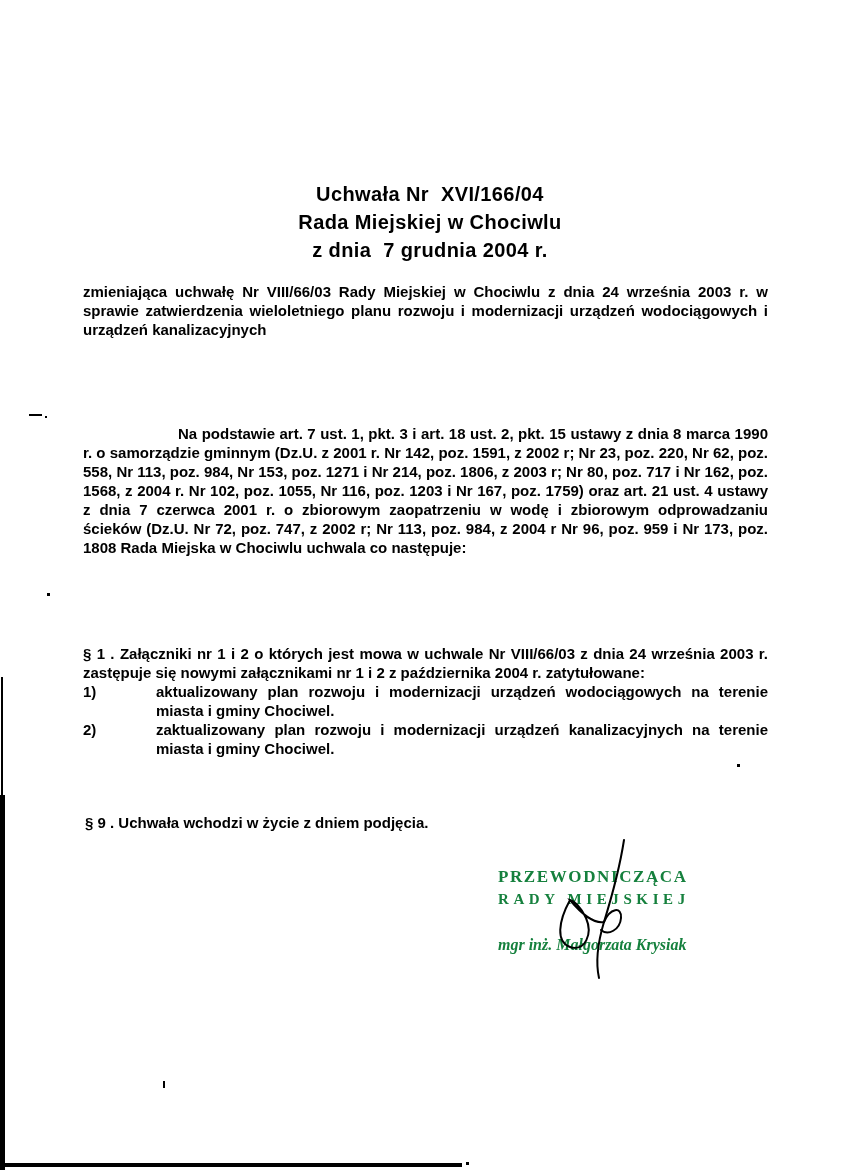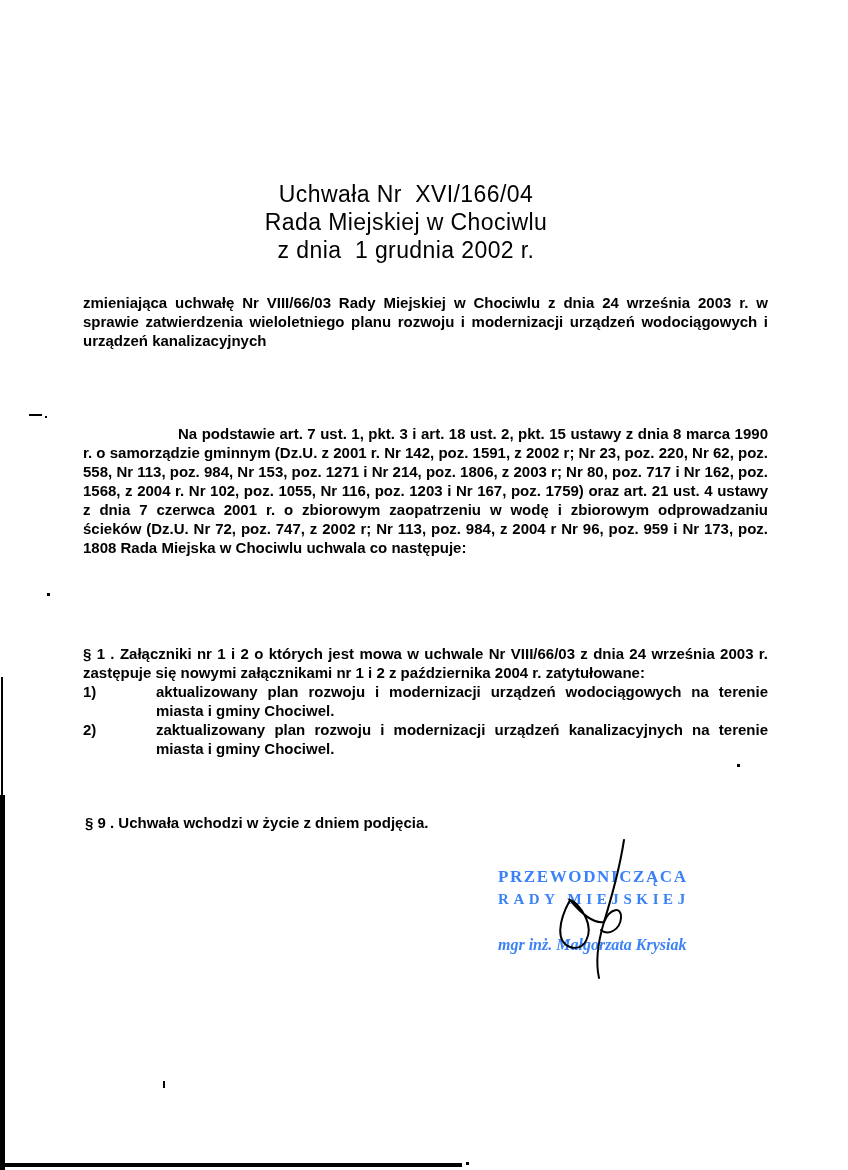--- a/index.html
+++ b/index.html
@@ -11,56 +11,57 @@
     position: relative;
     overflow: hidden;
   }
   .page { position: absolute; inset: 0; background: #fff; }
 
   
   .title-block {
     position: absolute;
     top: 180px; left: 0; width: 812px;
     text-align: center;
-    font-weight: normal;
-    font-size: 23px;
+    font-weight: bold;
+    font-size: 20px;
     line-height: 28px;
     letter-spacing: 0.4px;
+    padding-left: 24px;
   }
   .title-block div { white-space: pre-wrap; }
 
   
   .doc-par {
     position: absolute;
     left: 83px; width: 685px;
     font-weight: bold;
     font-size: 15px;
     line-height: 19px;
     text-align: justify;
   }
-  .subject { top: 293px; }
+  .subject { top: 282px; }
   .legal { top: 424px; }
   .legal .indent { text-indent: 95px; }
   .section1 { top: 644px; }
   .list { margin-top: 0; }
   .list-item { display: flex; }
   .list-item .marker { width: 26px; flex: 0 0 26px; }
   .list-item .item-text { flex: 1; text-align: justify; margin-left: 47px; }
   .section2 {
     position: absolute;
     left: 85px; top: 813px; width: 600px;
     font-weight: bold; font-size: 15px; line-height: 19px;
   }
 
   
   .sig-block {
     position: absolute;
     left: 498px; top: 866px; width: 220px;
     font-family: "Liberation Serif", serif;
-    color: #3b82f6;
+    color: #15803d;
   }
   .sig-role-1 {
     font-weight: bold; font-size: 17px; letter-spacing: 1.6px;
     line-height: 22px; white-space: nowrap;
   }
   .sig-role-2 {
     font-weight: bold; font-size: 15px; letter-spacing: 4.6px;
     line-height: 20px; margin-top: 1px; white-space: nowrap;
   }
   .sig-name {
@@ -87,21 +88,21 @@
   .dot-terenie     { left: 737px; top: 764px;  width: 3px;  height: 3px; }
 </style>
 </head>
 <body>
 
 <div class="page">
 
   <div class="title-block">
     <div>Uchwała Nr  XVI/166/04</div>
     <div>Rada Miejskiej w Chociwlu</div>
-    <div>z dnia  1 grudnia 2002 r.</div>
+    <div>z dnia  7 grudnia 2004 r.</div>
   </div>
 
   <div class="doc-par subject">zmieniająca uchwałę Nr VIII/66/03 Rady Miejskiej w Chociwlu z dnia 24 września 2003 r. w sprawie zatwierdzenia wieloletniego planu rozwoju i modernizacji urządzeń wodociągowych i urządzeń kanalizacyjnych</div>
 
   <div class="doc-par legal">
     <div class="indent">Na podstawie art. 7 ust. 1, pkt. 3 i art. 18 ust. 2, pkt. 15 ustawy z dnia 8 marca 1990 r. o samorządzie gminnym (Dz.U. z 2001 r. Nr 142, poz. 1591, z 2002 r; Nr 23, poz. 220, Nr 62, poz. 558, Nr 113, poz. 984, Nr 153, poz. 1271 i Nr 214, poz. 1806, z 2003 r; Nr 80, poz. 717 i Nr 162, poz. 1568, z 2004 r. Nr 102, poz. 1055, Nr 116, poz. 1203 i Nr 167, poz. 1759) oraz art. 21 ust. 4 ustawy z dnia 7 czerwca 2001 r. o zbiorowym zaopatrzeniu w wodę i zbiorowym odprowadzaniu ścieków (Dz.U. Nr 72, poz. 747, z 2002 r; Nr 113, poz. 984, z 2004 r Nr 96, poz. 959 i Nr 173, poz. 1808 Rada Miejska w Chociwlu uchwala co następuje:</div>
   </div>
 
   <div class="doc-par section1">
     <div>§ 1 . Załączniki nr 1 i 2 o których jest mowa w uchwale Nr VIII/66/03 z dnia 24 września 2003 r. zastępuje się nowymi załącznikami nr 1 i 2 z października 2004 r. zatytułowane:</div>

